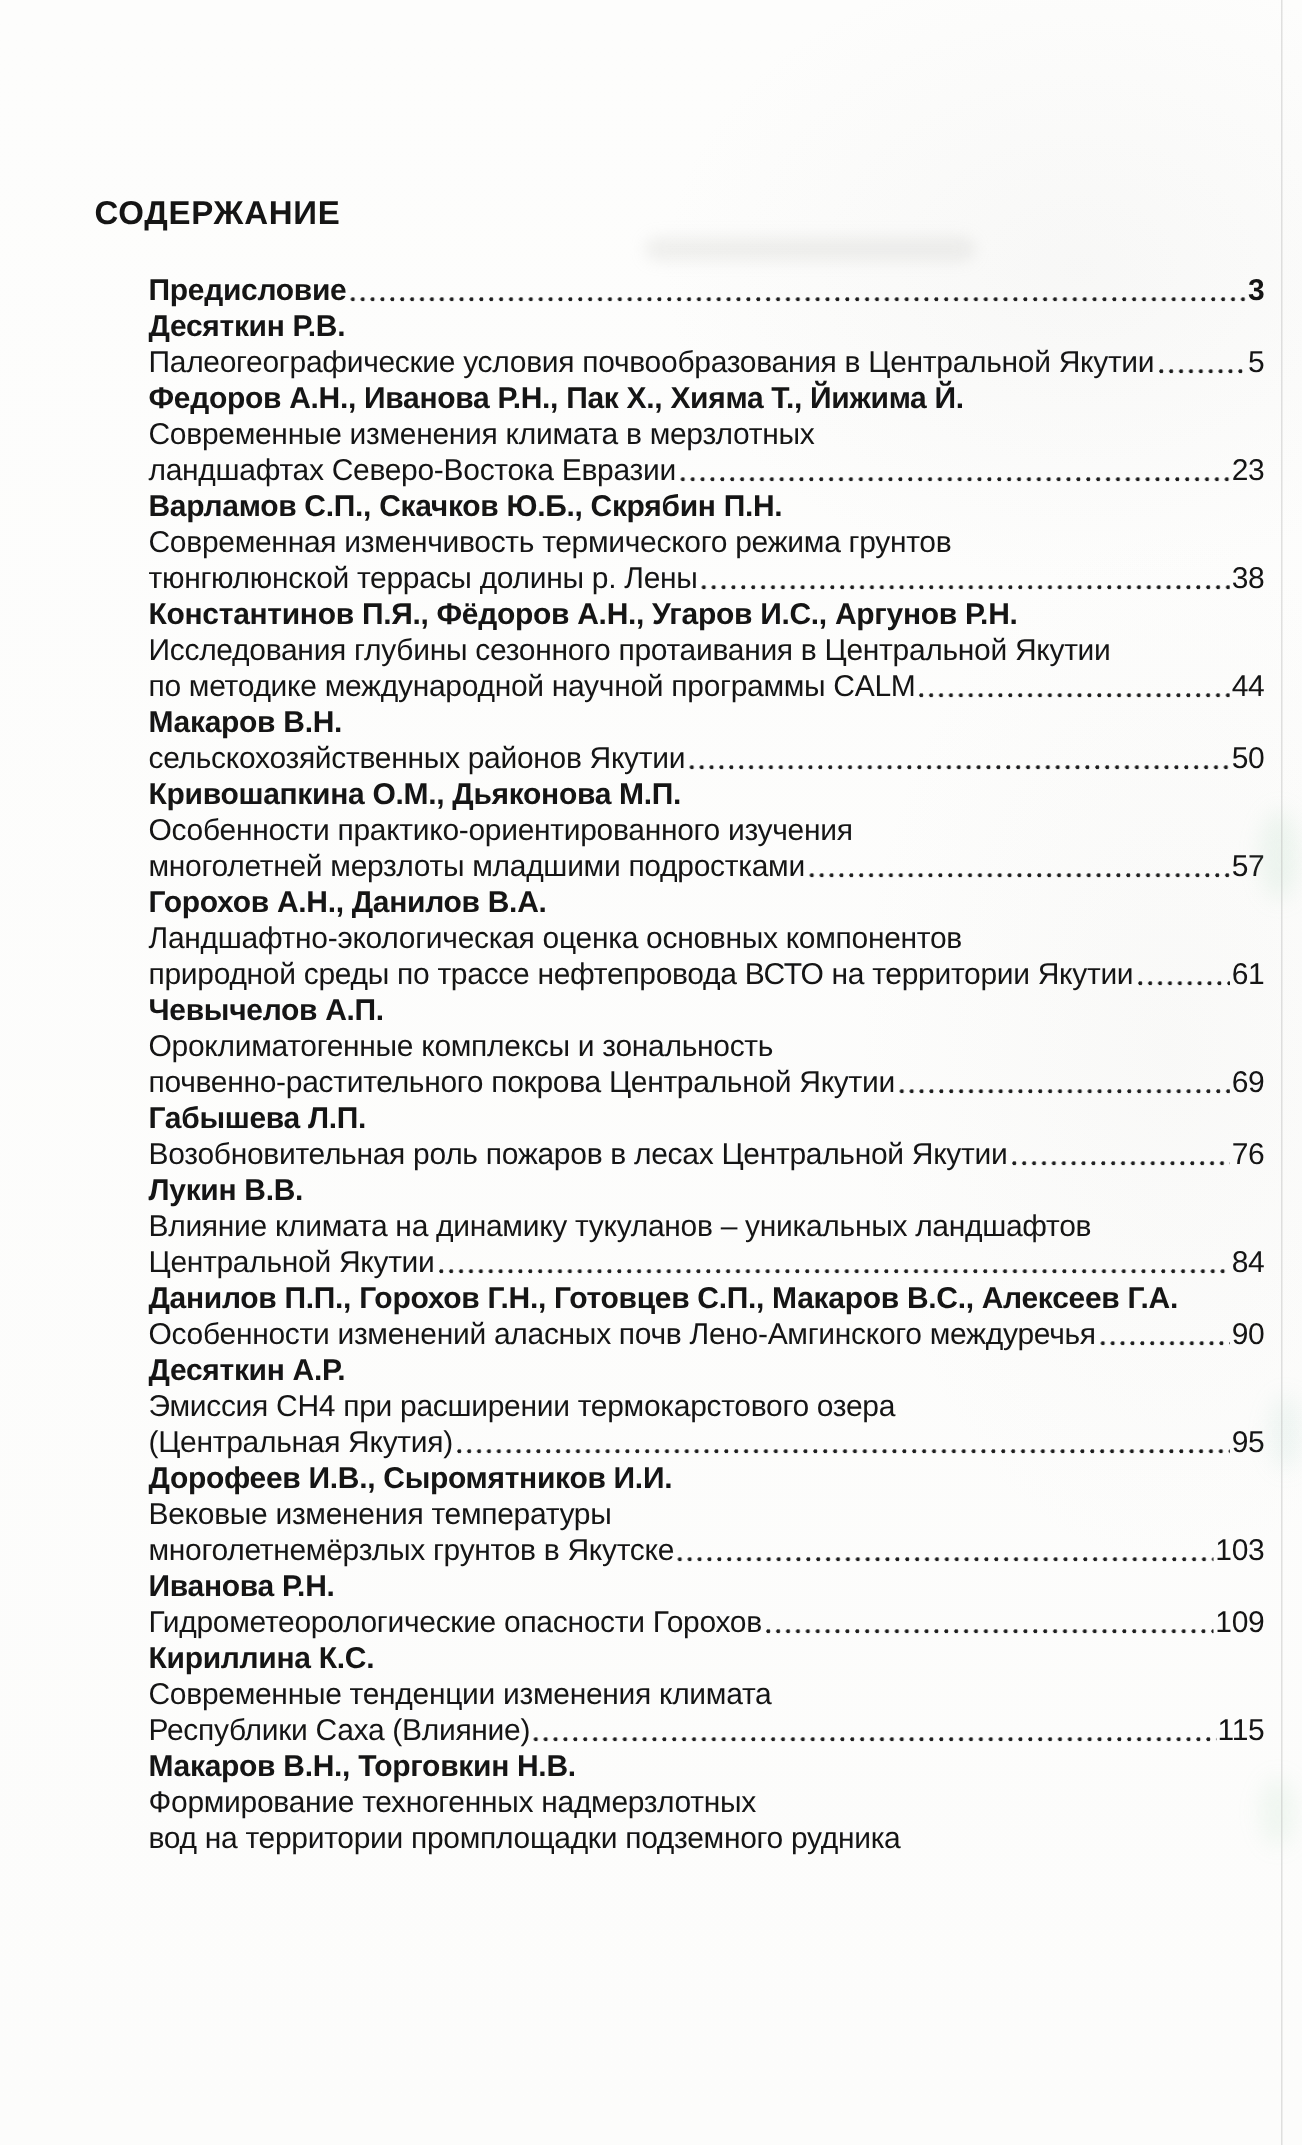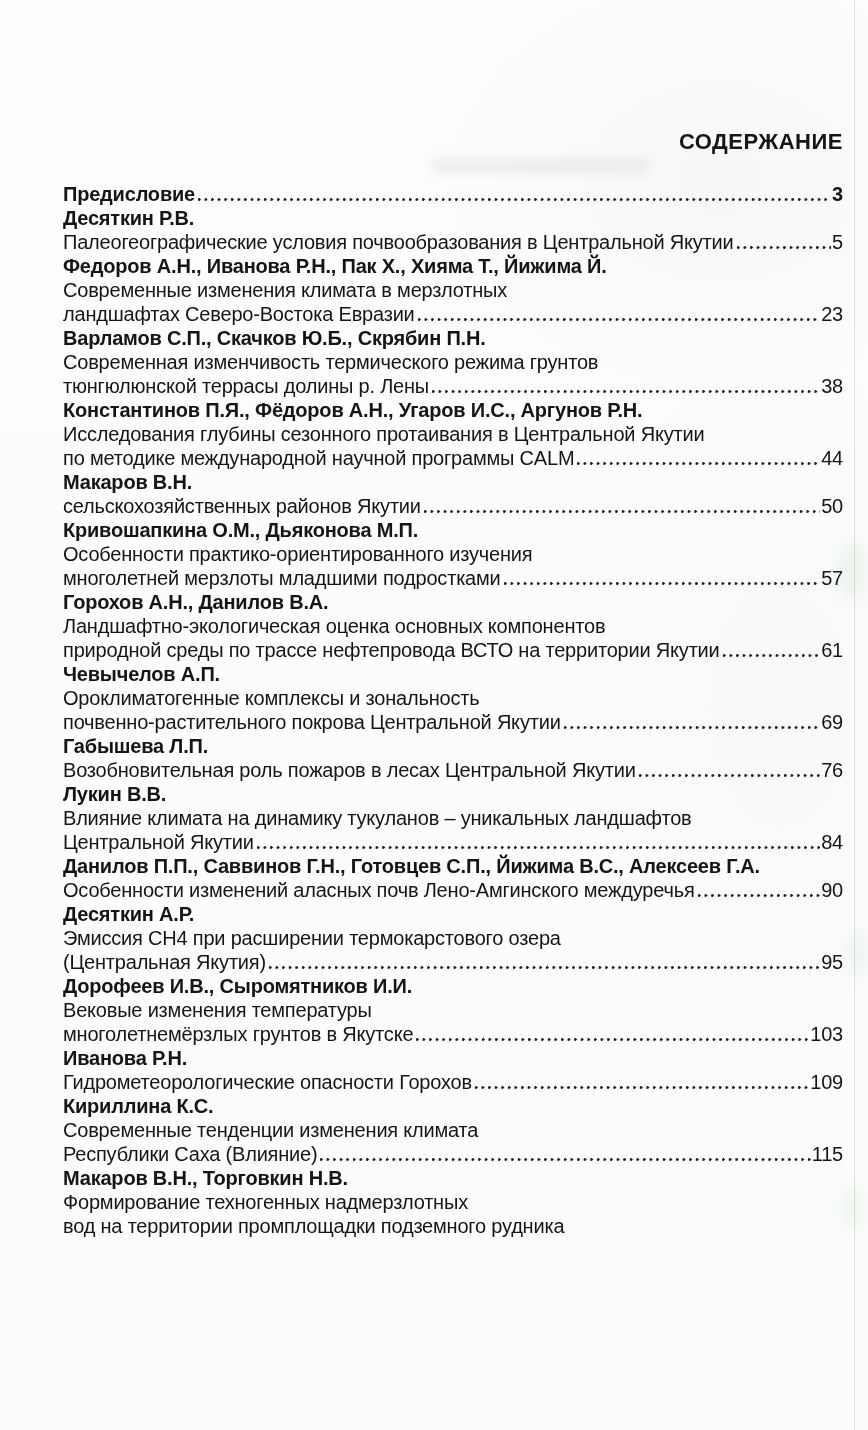--- a/index.html
+++ b/index.html
@@ -18,42 +18,42 @@
     overflow: hidden;
     font-family: "Liberation Sans", sans-serif;
     color: #151515;
   }
   .title {
     position: absolute;
     top: 129px;
     left: 63px;
     width: 780px;
     margin: 0;
-    text-align: right;
+    text-align: left;
     font-size: 22px;
     font-weight: bold;
     letter-spacing: 0.5px;
   }
   .toc {
     position: absolute;
     top: 182px;
     left: 63px;
     width: 780px;
   }
   .line {
     display: flex;
     align-items: baseline;
     height: 24px;
     line-height: 24px;
     font-size: 20px;
     letter-spacing: -0.2px;
     white-space: nowrap;
   }
   .line.bold { font-weight: bold; }
-  .txt { flex: 0 0 auto; }
+  .txt { flex: 0 0 auto; margin-left: 36px; }
   .leader {
     flex: 1 1 auto;
     min-width: 10px;
     height: 5px;
     align-self: flex-end;
     margin: 0 1px 4px 2px;
     background-image: radial-gradient(circle at 2.2px 2.5px, #1d1d1d 1.15px, rgba(0,0,0,0) 1.55px);
     background-size: 6.6px 5px;
     background-repeat: repeat-x;
   }
@@ -183,21 +183,21 @@
       </div>
       <div class="line">
         <span class="txt">Влияние климата на динамику тукуланов – уникальных ландшафтов</span>
       </div>
       <div class="line">
         <span class="txt">Центральной Якутии</span>
         <span class="leader"></span>
         <span class="pg">84</span>
       </div>
       <div class="line bold">
-        <span class="txt">Данилов П.П., Саввинов Г.Н., Готовцев С.П., Йижима В.С., Алексеев Г.А.</span>
+        <span class="txt">Данилов П.П., Горохов Г.Н., Готовцев С.П., Макаров В.С., Алексеев Г.А.</span>
       </div>
       <div class="line">
         <span class="txt">Особенности изменений аласных почв Лено-Амгинского междуречья</span>
         <span class="leader"></span>
         <span class="pg">90</span>
       </div>
       <div class="line bold">
         <span class="txt">Десяткин А.Р.</span>
       </div>
       <div class="line">

